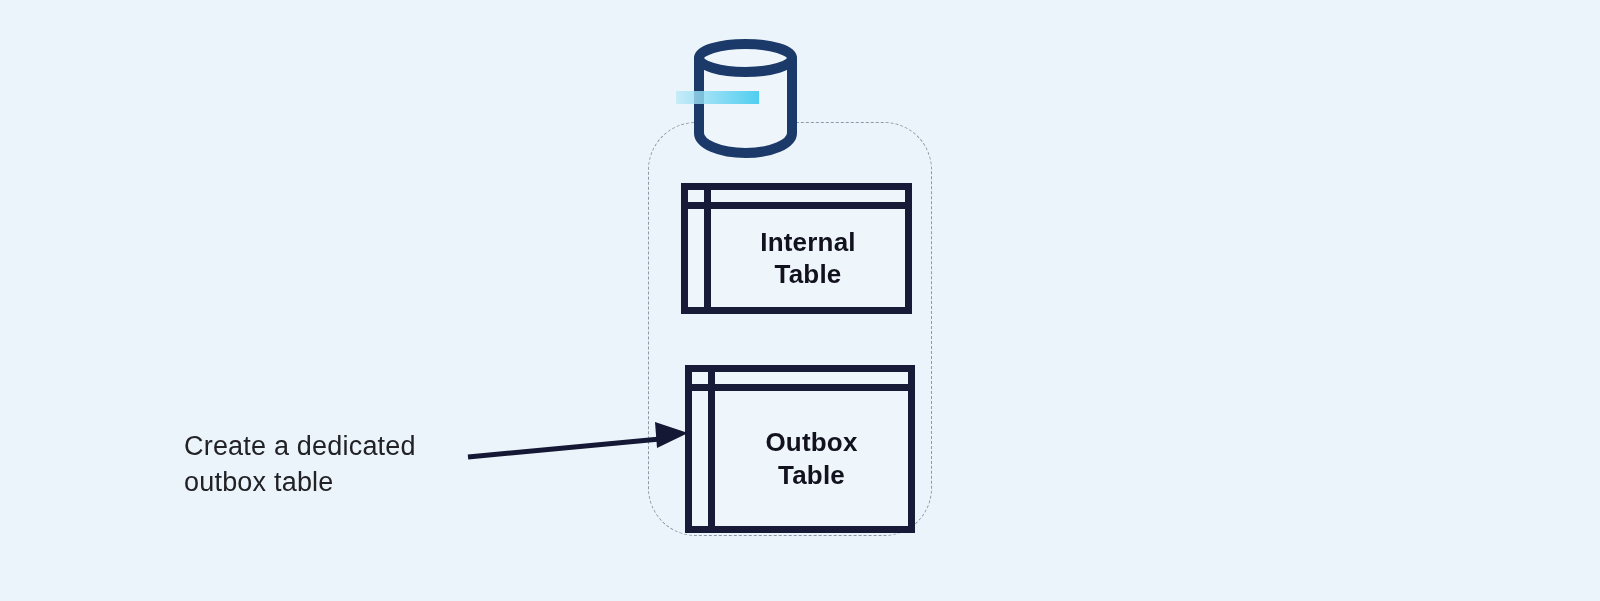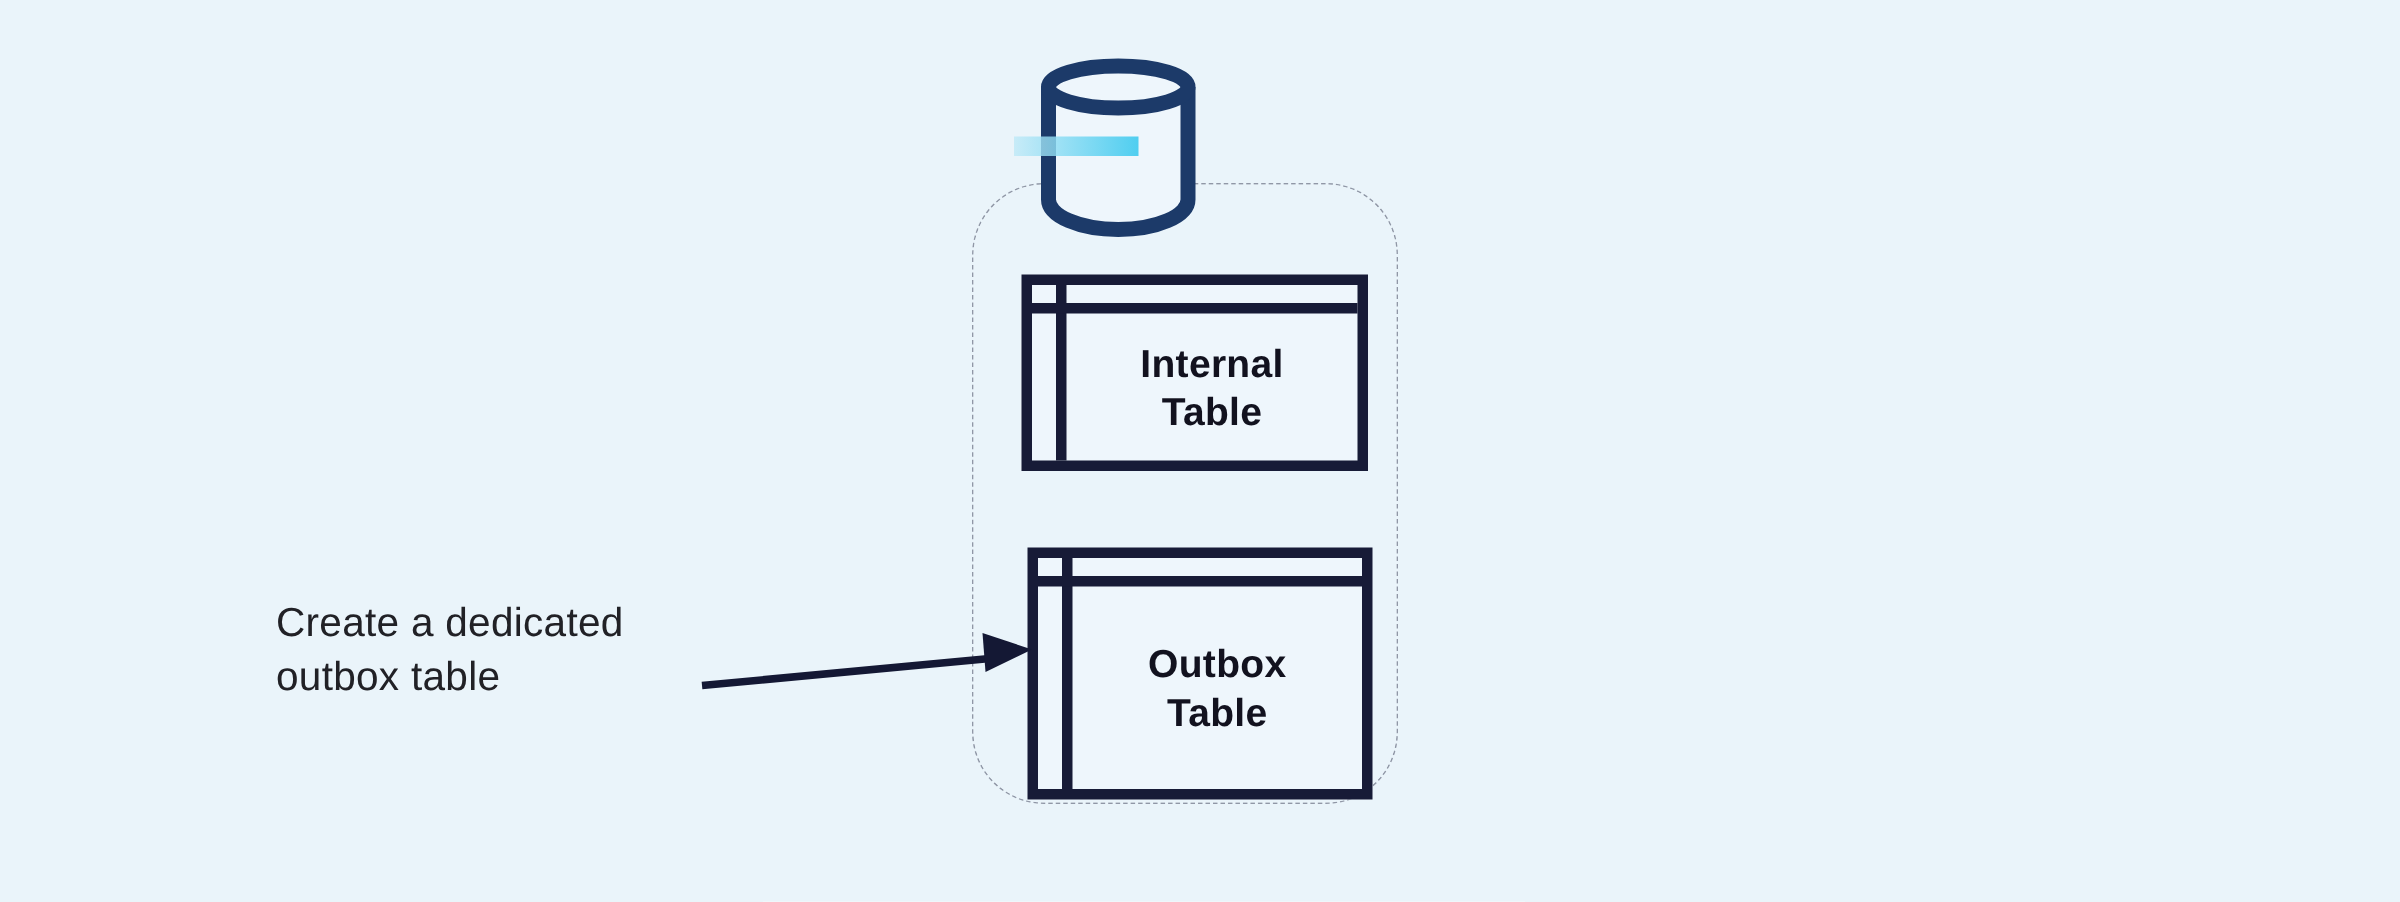--- a/index.html
+++ b/index.html
@@ -78,21 +78,21 @@
     line-height: 1.25;
     color: #12121f;
     white-space: pre-line;
     letter-spacing: 0.2px;
   }
 
   
   .annotation {
     position: absolute;
     left: 184px;
-    top: 398px;
+    top: 429px;
     font-size: 27px;
     font-weight: 300;
     line-height: 1.32;
     color: #212126;
     white-space: pre-line;
     letter-spacing: 0.2px;
   }
 
   
   .arrow {

